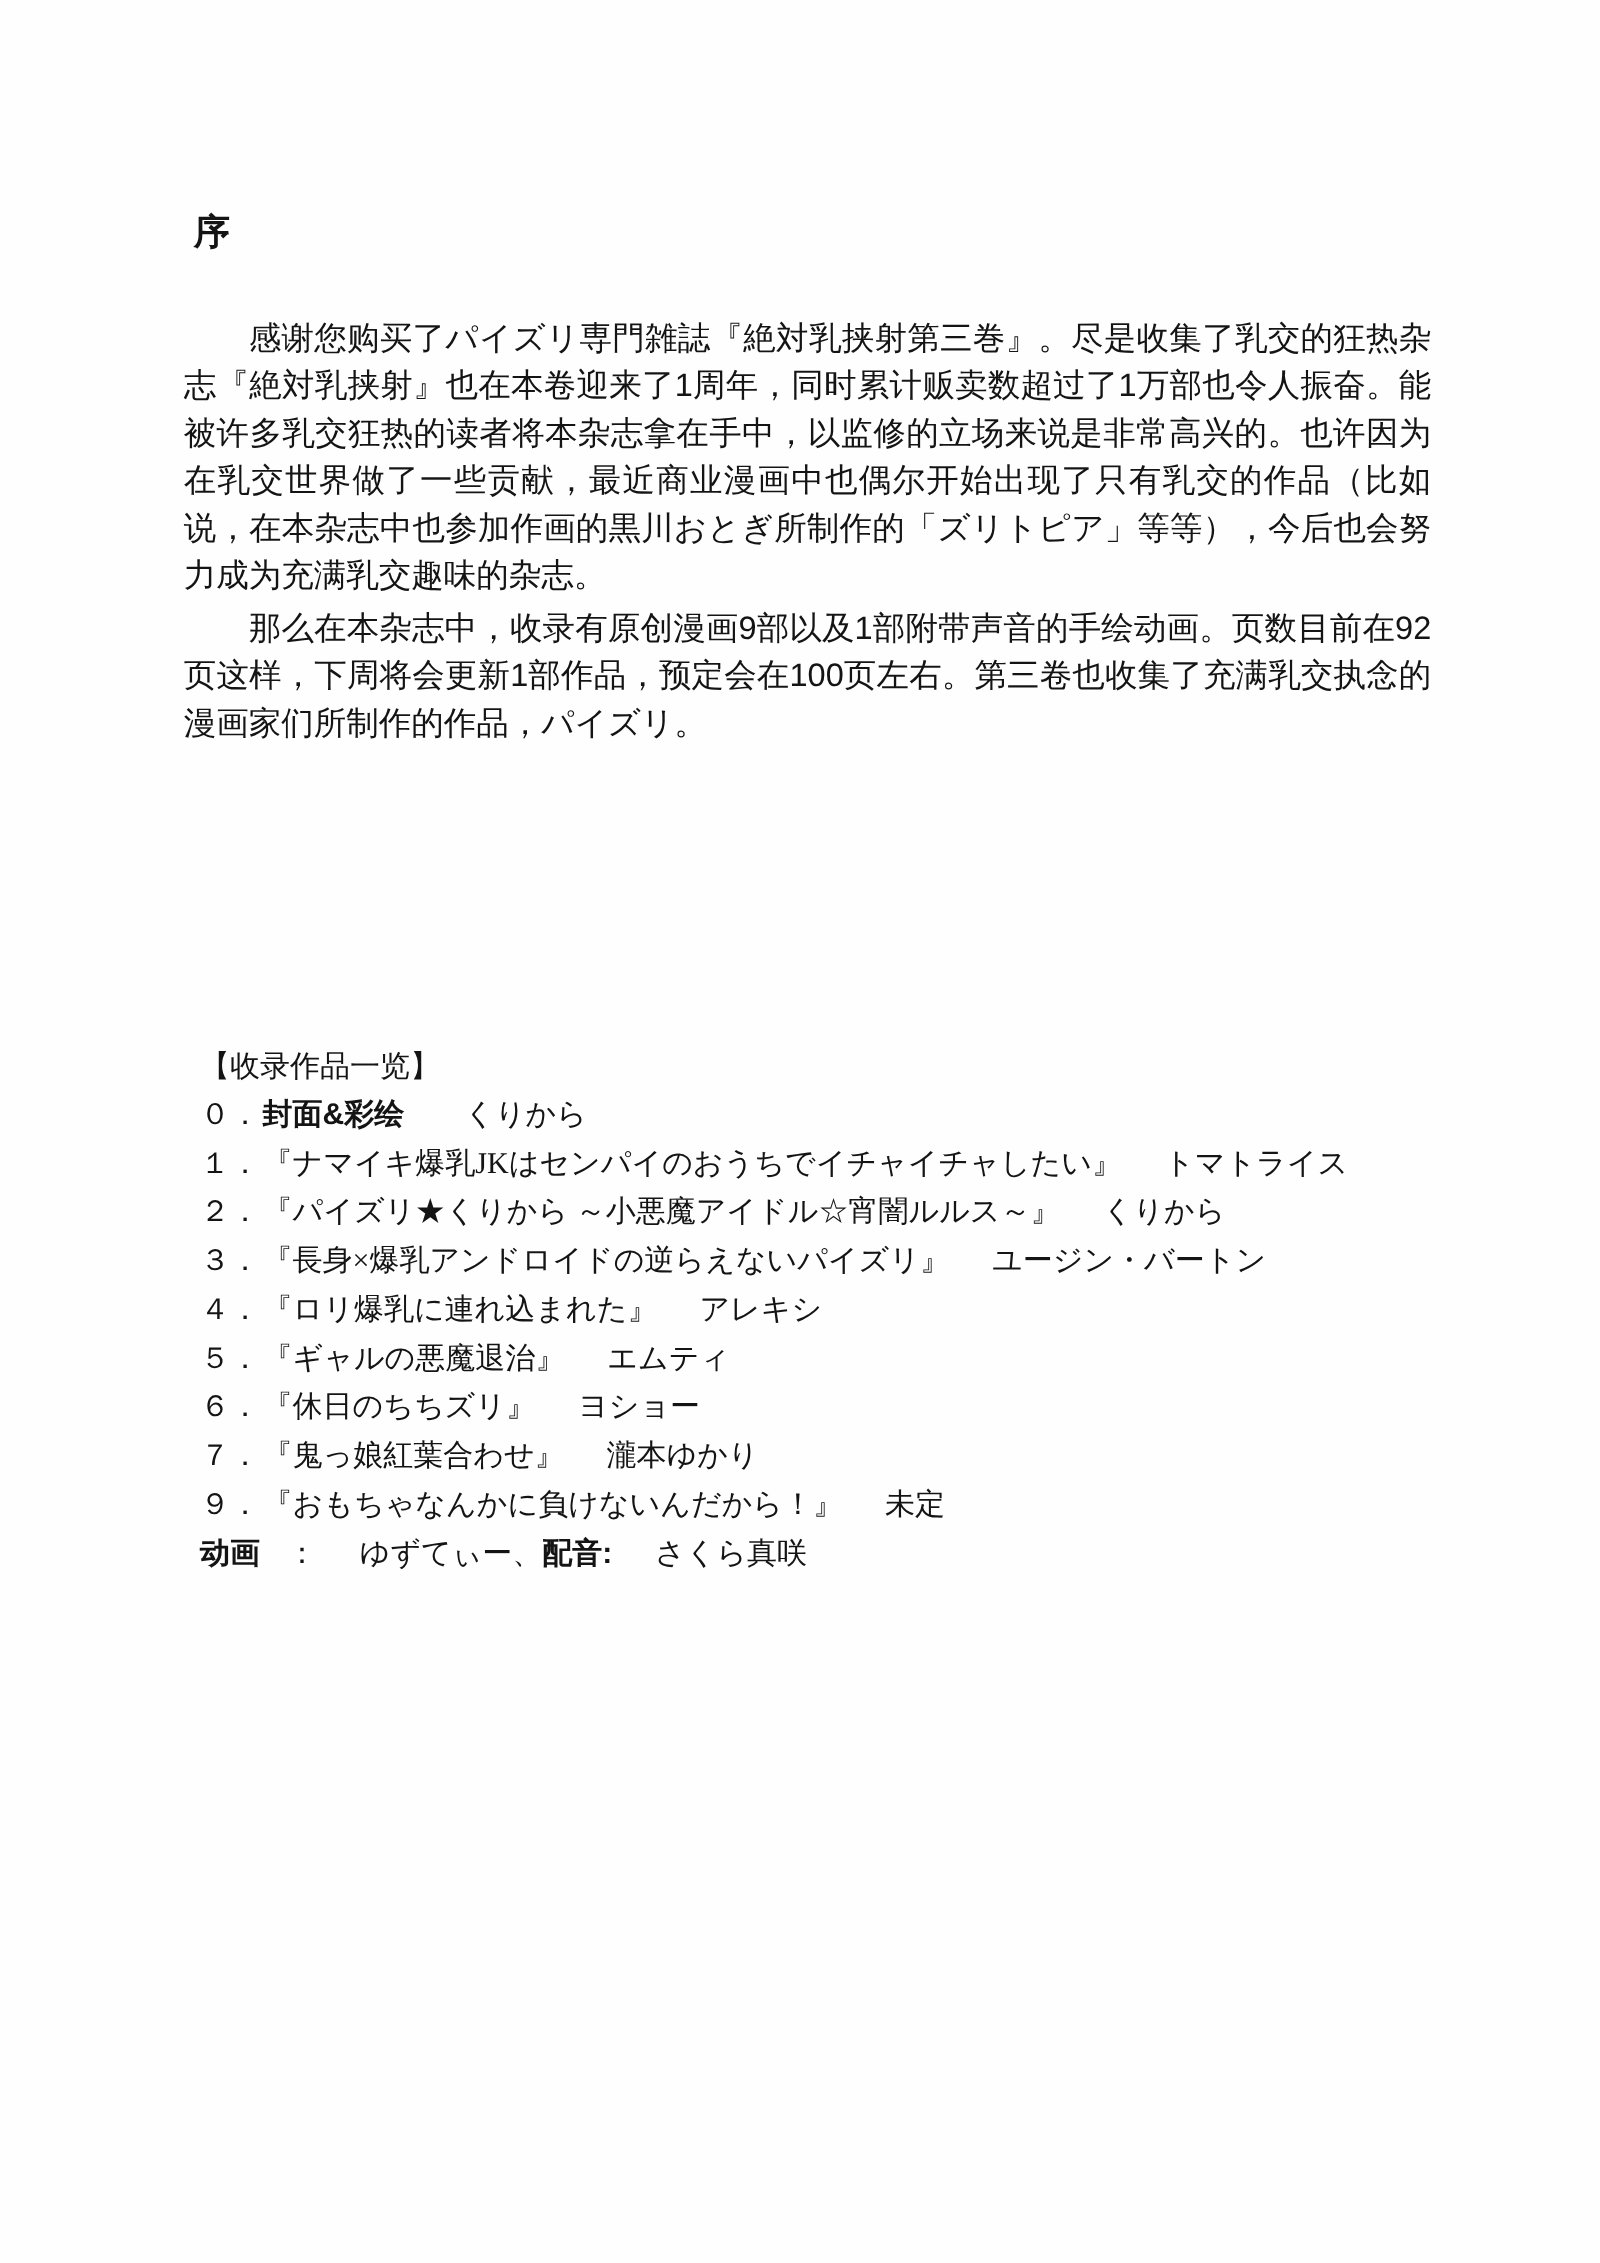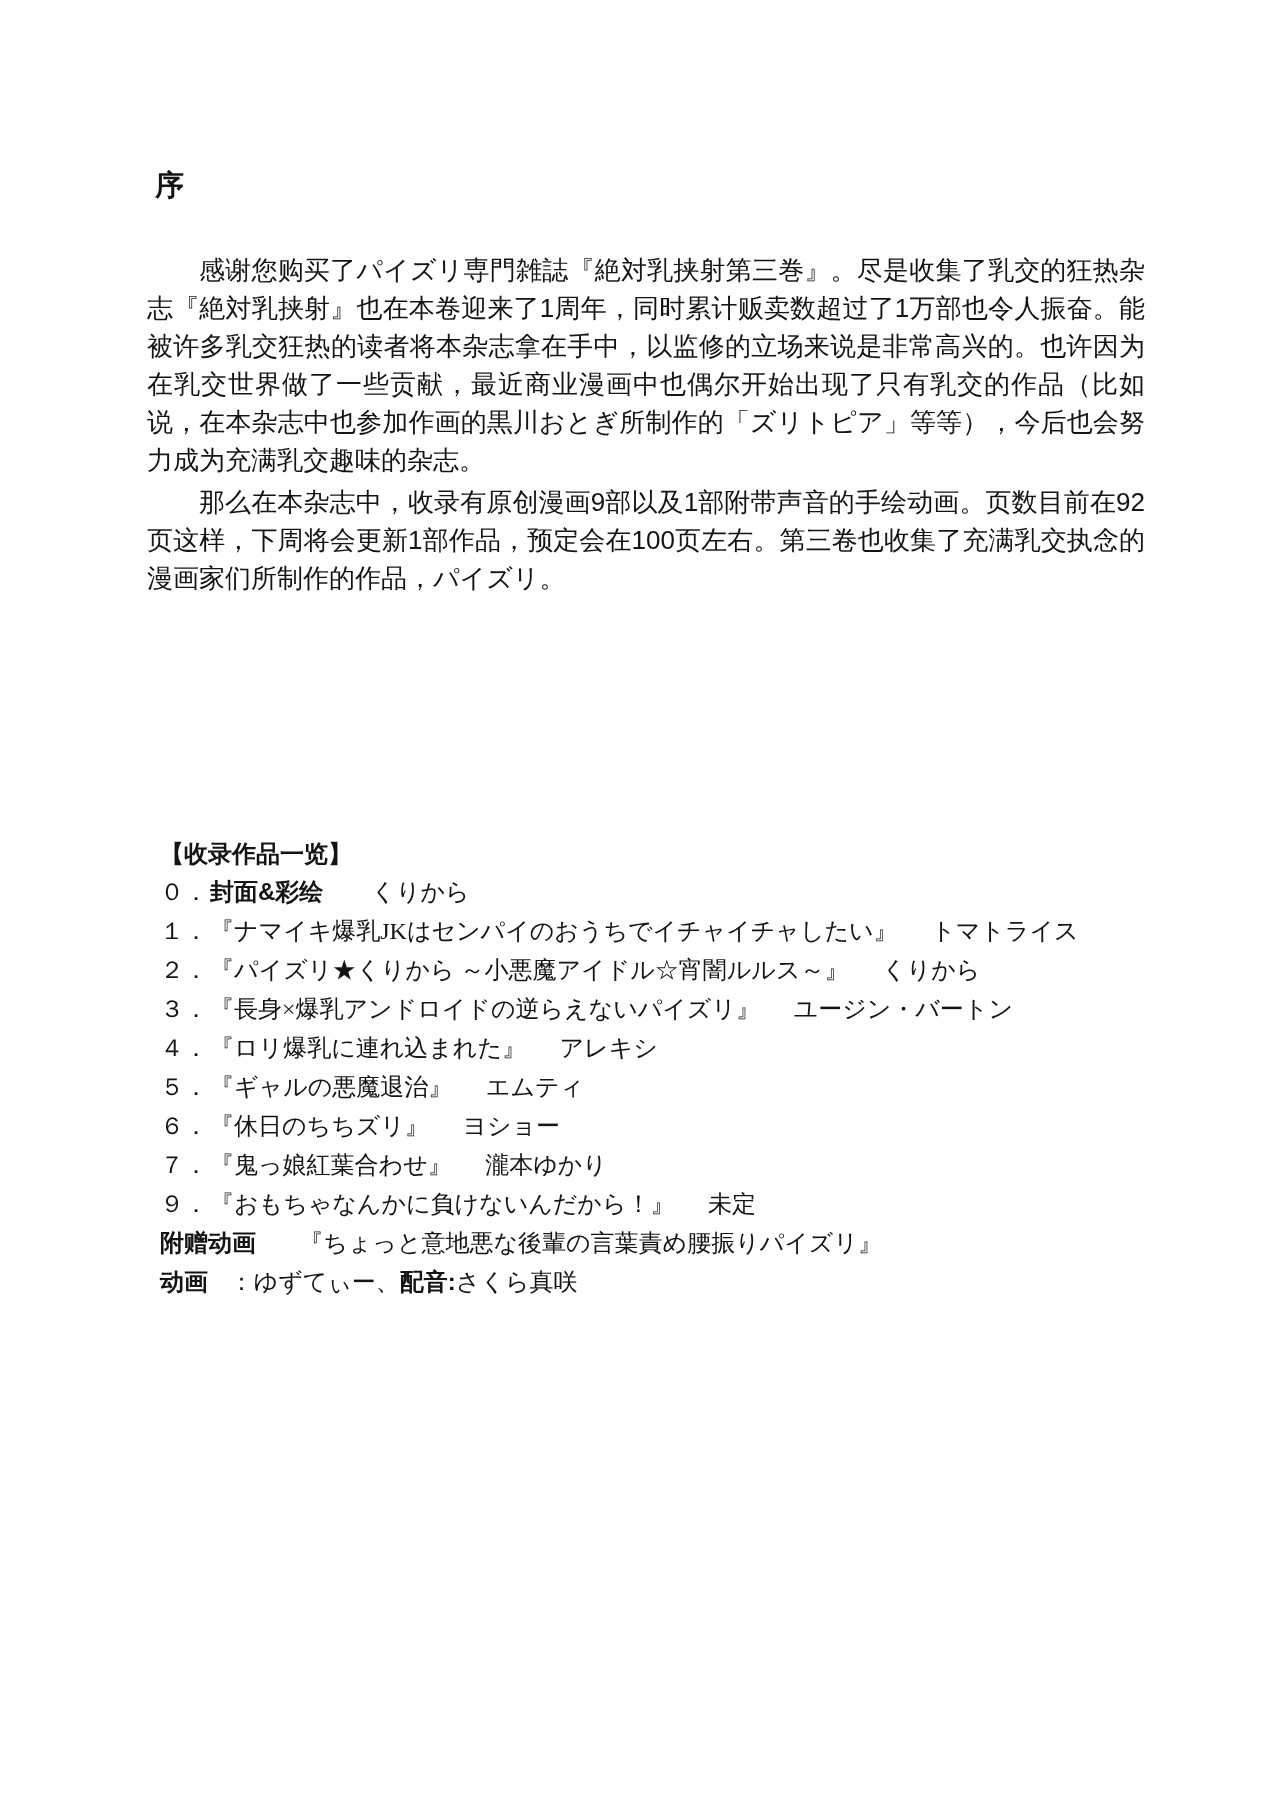--- a/index.html
+++ b/index.html
@@ -40,39 +40,40 @@
     text-indent: 2em;
   }
   .works {
     position: absolute;
     left: 160px;
     top: 840px;
     width: 1000px;
     font-size: 24px;
   }
   .works-heading {
-    font-weight: 700;
+    font-weight: 400;
     font-size: 24px;
     line-height: 28px;
     margin-bottom: 11px;
   }
   .work-row {
     line-height: 26px;
     margin-bottom: 13px;
     white-space: nowrap;
   }
   .work-num {
     font-family: "Liberation Serif", serif;
     margin-right: 2px;
   }
   .row-cover .work-num {
     font-family: "Liberation Sans", sans-serif;
   }
   .serif-text {
     font-family: "Liberation Serif", serif;
+    margin-left: 34px;
   }
   .work-title {
     font-family: Liberation Serif, serif;
   }
   .row-cover .work-title {
     font-family: "Liberation Sans", sans-serif;
     font-weight: 700;
   }
   .work-author {
     font-family: "Liberation Serif", serif;
@@ -140,23 +141,20 @@
 
     <div class="work-row">
       <span class="work-num">７．</span><span class="work-title">『鬼っ娘紅葉合わせ』</span><span class="work-author">瀧本ゆかり</span>
     </div>
 
 
     <div class="work-row">
       <span class="work-num">９．</span><span class="work-title">『おもちゃなんかに負けないんだから！』</span><span class="work-author">未定</span>
     </div>
 
-    <div class="work-row">
-      <span class="bold-label">附赠动画</span><span class="bonus-title">『ちょっと意地悪な後輩の言葉責め腰振りパイズリ』</span>
-    </div>
 
     <div class="work-row">
       <span class="bold-label">动画</span><span class="credits-sep">：</span><span class="serif-text">ゆずてぃー、</span><span class="bold-label">配音:</span><span class="serif-text">さくら真咲</span>
     </div>
 
   </div>
 
 </div>
 
 </body></html>

